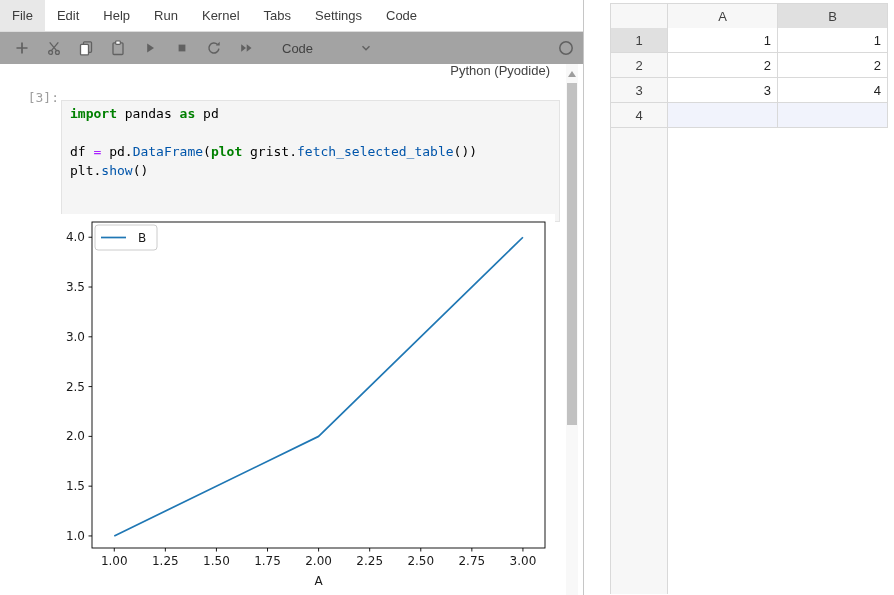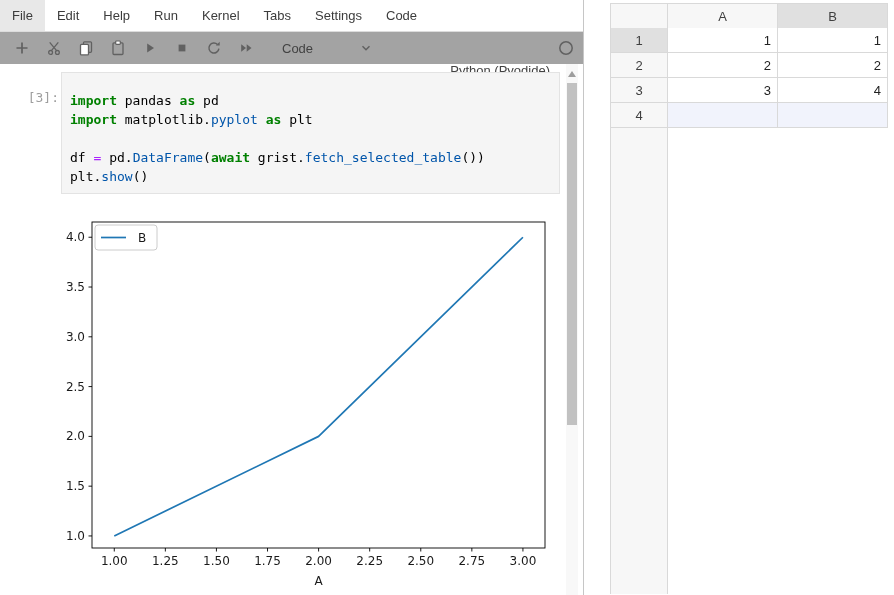--- a/index.html
+++ b/index.html
@@ -24,22 +24,22 @@
   .tb-select { display:flex; align-items:center; justify-content:space-between;
                width:100px; margin-left:16px; padding:0 4px; height:26px; cursor:default; }
   .tb-select .lbl { font-size:13px; color:#424242; }
   .kernel-name { margin-left:auto; font-size:13px; color:#424242;margin-top:44px; }
   .kernel-status { width:16px; height:16px; margin-left:8px; display:flex; align-items:center; }
 
   
   .cell-prompt { position:absolute; left:13px; top:88px; width:46px;
                  font-family:"DejaVu Sans Mono", monospace; font-size:13px; line-height:19px;
                  color:#9e9e9e; text-align:right; }
-  .cell-editor { position:absolute; left:61px; top:72px; width:499px; height:122px;
-                 background:#f5f5f5; border:1px solid #e3e3e3; padding:18px 8px; overflow:hidden; }
+  .cell-editor { position:absolute; left:61px; top:100px; width:499px; height:122px;
+                 background:#f5f5f5; border:1px solid #e3e3e3; padding:3px 8px; overflow:hidden; }
   .code-line { font-family:"DejaVu Sans Mono", monospace; font-size:13px; line-height:19px;
                white-space:pre; color:#000; }
   .tok-kw   { color:var(--kw-color,#008000); font-weight:bold; }
   .tok-prop { color:var(--prop-color,#0055aa); }
   .tok-op   { color:var(--op-color,#aa22ff); }
   .tok-str  { color:var(--str-color,#ba2121); }
   .tok-pl   { color:#000; }
 
   
   .figure { position:absolute; left:15px; top:214px; width:540px; height:380px; background:#fff; }
@@ -159,23 +159,22 @@
       <span class="kernel-status">
         <svg width="16" height="16" viewBox="0 0 16 16">
             <circle cx="8" cy="8" r="6.2" fill="none" stroke="#616161" stroke-width="1.5"></circle>
           </svg>
       </span>
     </div>
 
     <div class="cell-prompt">[3]:</div>
     <div class="cell-editor" id="cell-editor">
         <div class="code-line"><span class="tok-kw">import</span><span class="tok-pl"> pandas </span><span class="tok-kw">as</span><span class="tok-pl"> pd</span></div>
-        <div class="code-line"><span class="tok-kw">import</span><span class="tok-pl"> matplotlib.</span><span class="tok-prop">pyplot</span><span class="tok-pl"> </span><span class="tok-kw">as</span><span class="tok-pl"> plt</span></div>
         <div class="code-line">&nbsp;</div>
-        <div class="code-line"><span class="tok-pl">df </span><span class="tok-op">=</span><span class="tok-pl"> pd.</span><span class="tok-prop">DataFrame</span><span class="tok-pl">(</span><span class="tok-kw">await</span><span class="tok-pl"> grist.</span><span class="tok-prop">fetch_selected_table</span><span class="tok-pl">())</span></div>
+        <div class="code-line"><span class="tok-pl">df </span><span class="tok-op">=</span><span class="tok-pl"> pd.</span><span class="tok-prop">DataFrame</span><span class="tok-pl">(</span><span class="tok-kw">plot</span><span class="tok-pl"> grist.</span><span class="tok-prop">fetch_selected_table</span><span class="tok-pl">())</span></div>
         <div class="code-line"><span class="tok-pl">plt.</span><span class="tok-prop">show</span><span class="tok-pl">()</span></div>
       </div>
 
     <div class="figure" id="figure"><svg width="540" height="380">
           <rect x="77" y="8" width="453" height="326" fill="#fff" stroke="#000" stroke-width="0.9"></rect>
           <line x1="99.27198917456022" y1="334" x2="99.27198917456022" y2="337.5" stroke="#000" stroke-width="0.9"></line>
           <text x="99.27198917456022" y="351" text-anchor="middle" font-size="12" fill="#1a1a1a" font-family="DejaVu Sans, sans-serif">1.00</text>
           <line x1="150.3545331529093" y1="334" x2="150.3545331529093" y2="337.5" stroke="#000" stroke-width="0.9"></line>
           <text x="150.3545331529093" y="351" text-anchor="middle" font-size="12" fill="#1a1a1a" font-family="DejaVu Sans, sans-serif">1.25</text>
           <line x1="201.43707713125843" y1="334" x2="201.43707713125843" y2="337.5" stroke="#000" stroke-width="0.9"></line>

